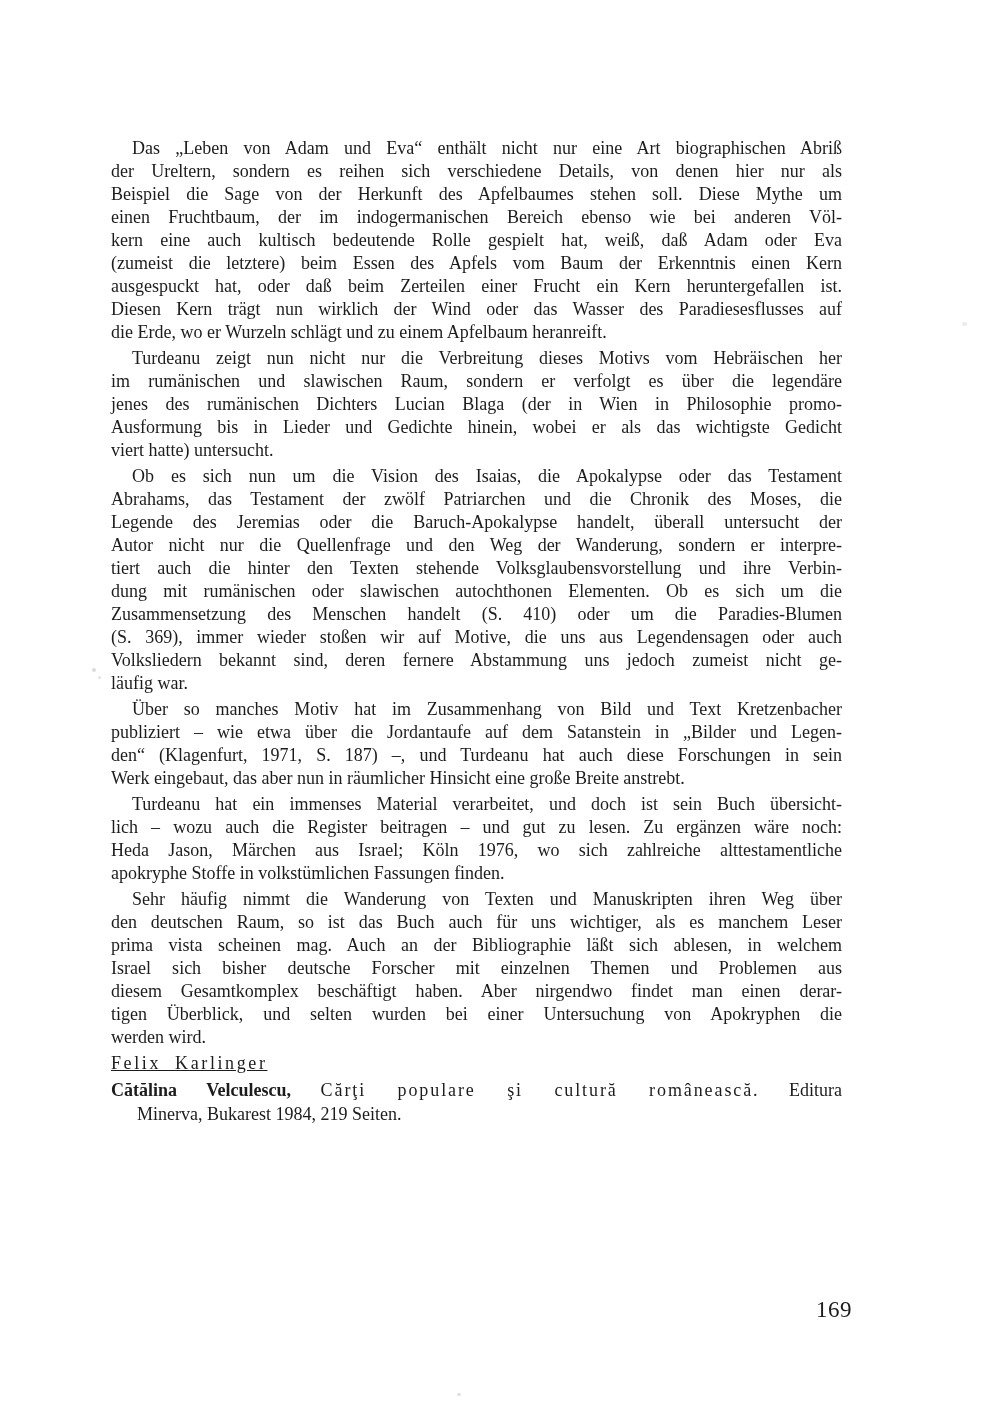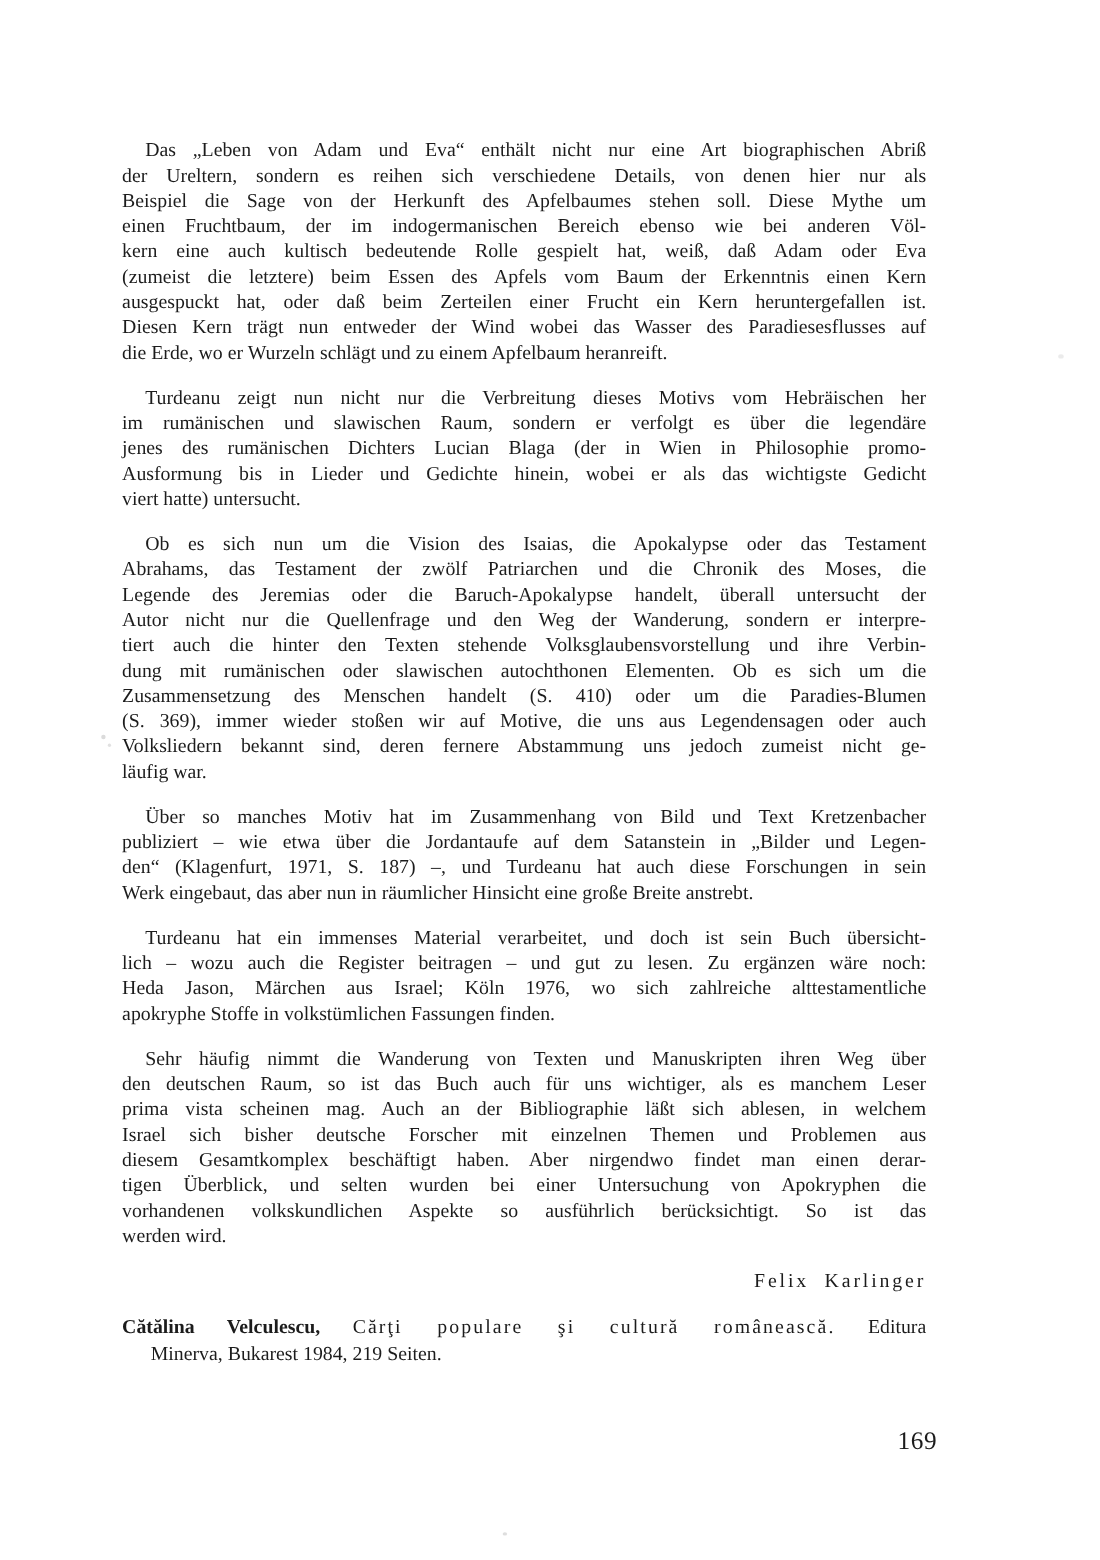--- a/index.html
+++ b/index.html
@@ -16,43 +16,43 @@
     color: #1c1c1c;
   }
   .page {
     position: absolute;
     inset: 0;
     background: #ffffff;
   }
   .text-block {
     position: absolute;
     left: 111px;
-    top: 125px;
+    top: 137px;
     width: 731px;
     font-size: 18px;
     line-height: 23px;
   }
   p.para {
     margin: 0;
     padding: 0;
   }
-  .para + .para { margin-top: 18px; }
+  .para + .para { margin-top: 3px; }
   .line {
     display: block;
     text-align: justify;
     text-align-last: justify;
     white-space: normal;
   }
   .line.first { text-indent: 21px; }
   .line.last { text-align-last: left; }
   .signature {
     margin: 0;
-    text-align: right;
     letter-spacing: 2.6px;
     word-spacing: 7px;
+    text-decoration: underline;
   }
   .biblio {
     margin-top: 59px;
     font-size: 18px;
     line-height: 24px;
     font-family: Liberation Serif, serif;
   }
   .bib-line1 {
     display: block;
     text-align: justify;
@@ -92,21 +92,21 @@
   <div class="text-block">
 
     <p class="para">
       <span class="line first">Das „Leben von Adam und Eva“ enthält nicht nur eine Art biographischen Abriß</span>
       <span class="line">der Ureltern, sondern es reihen sich verschiedene Details, von denen hier nur als</span>
       <span class="line">Beispiel die Sage von der Herkunft des Apfelbaumes stehen soll. Diese Mythe um</span>
       <span class="line">einen Fruchtbaum, der im indogermanischen Bereich ebenso wie bei anderen Völ-</span>
       <span class="line">kern eine auch kultisch bedeutende Rolle gespielt hat, weiß, daß Adam oder Eva</span>
       <span class="line">(zumeist die letztere) beim Essen des Apfels vom Baum der Erkenntnis einen Kern</span>
       <span class="line">ausgespuckt hat, oder daß beim Zerteilen einer Frucht ein Kern heruntergefallen ist.</span>
-      <span class="line">Diesen Kern trägt nun entweder der Wind wobei das Wasser des Paradiesesflusses auf</span>
+      <span class="line">Diesen Kern trägt nun wirklich der Wind oder das Wasser des Paradiesesflusses auf</span>
       <span class="line last">die Erde, wo er Wurzeln schlägt und zu einem Apfelbaum heranreift.</span>
     </p>
 
     <p class="para">
       <span class="line first">Turdeanu zeigt nun nicht nur die Verbreitung dieses Motivs vom Hebräischen her</span>
       <span class="line">im rumänischen und slawischen Raum, sondern er verfolgt es über die legendäre</span>
       <span class="line">jenes des rumänischen Dichters Lucian Blaga (der in Wien in Philosophie promo-</span>
       <span class="line">Ausformung bis in Lieder und Gedichte hinein, wobei er als das wichtigste Gedicht</span>
       <span class="line last">viert hatte) untersucht.</span>
     </p>
@@ -138,21 +138,20 @@
       <span class="line last">apokryphe Stoffe in volkstümlichen Fassungen finden.</span>
     </p>
 
     <p class="para">
       <span class="line first">Sehr häufig nimmt die Wanderung von Texten und Manuskripten ihren Weg über</span>
       <span class="line">den deutschen Raum, so ist das Buch auch für uns wichtiger, als es manchem Leser</span>
       <span class="line">prima vista scheinen mag. Auch an der Bibliographie läßt sich ablesen, in welchem</span>
       <span class="line">Israel sich bisher deutsche Forscher mit einzelnen Themen und Problemen aus</span>
       <span class="line">diesem Gesamtkomplex beschäftigt haben. Aber nirgendwo findet man einen derar-</span>
       <span class="line">tigen Überblick, und selten wurden bei einer Untersuchung von Apokryphen die</span>
-      <span class="line">vorhandenen volkskundlichen Aspekte so ausführlich berücksichtigt. So ist das</span>
       <span class="line last">werden wird.</span>
     </p>
 
     <p class="para signature">Felix Karlinger</p>
 
     <p class="para biblio">
       <span class="bib-line1"><span class="bib-author">Cătălina Velculescu,</span> <span class="bib-title">Cărţi populare şi cultură românească.</span> <span class="bib-publisher">Editura</span></span>
       <span class="bib-line2">Minerva, Bukarest 1984, 219 Seiten.</span>
     </p>
 

